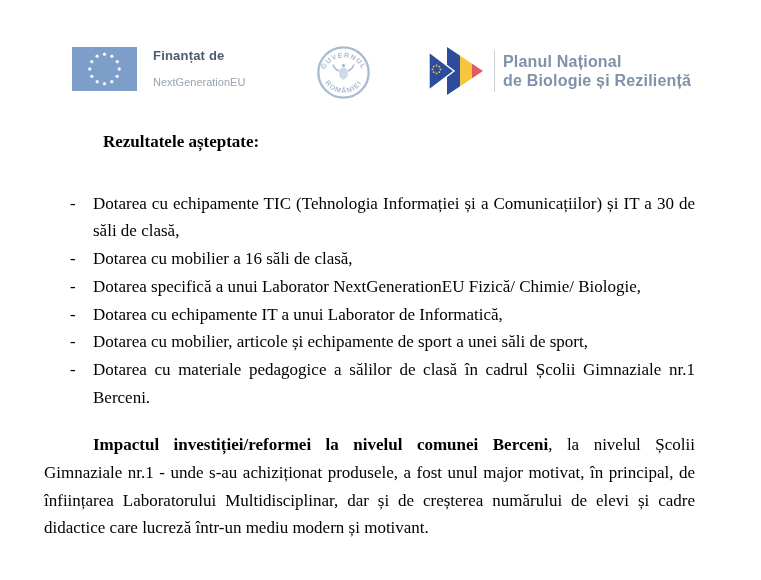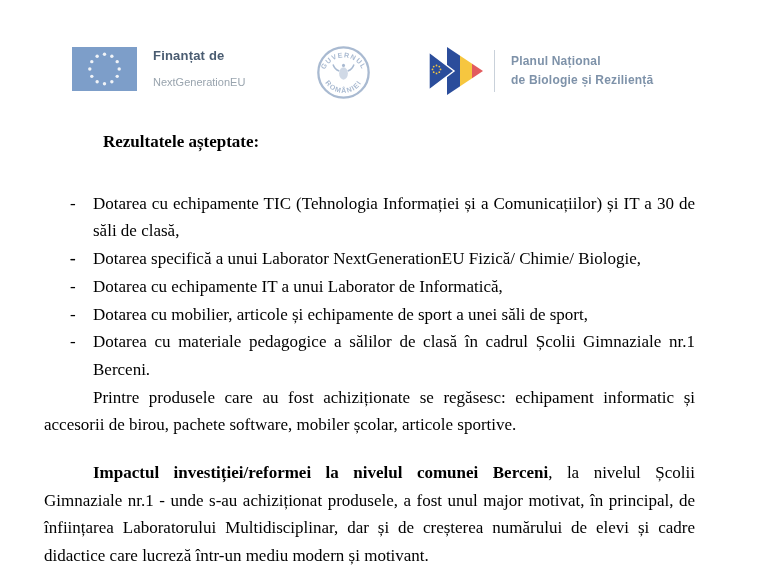--- a/index.html
+++ b/index.html
@@ -25,21 +25,21 @@
   .eu-text .l1,.eu-text .l2{font-weight:bold;font-size:13px;line-height:15.5px;color:var(--eu-text);letter-spacing:.2px;}
   .eu-text .l3{font-size:11px;line-height:15px;margin-top:11px;color:var(--eu-subtext);text-align:center;}
 
   .gov-seal{position:absolute;left:315px;top:44px;width:57px;height:57px;}
   .gov-seal svg{display:block;width:57px;height:57px;}
   .seal-arc-text{font-family:"Liberation Sans",sans-serif;font-weight:bold;font-size:7.4px;letter-spacing:1.1px;fill:var(--seal-blue);}
 
   .pnrr-logo{position:absolute;left:428px;top:46px;display:flex;align-items:center;}
   .pnrr-arrows{width:62px;height:50px;display:block;}
   .pnrr-divider{width:1px;height:42px;background:#c9d1da;margin-left:4px;}
-  .pnrr-text{margin-left:16px;font-family:"Liberation Sans",sans-serif;font-weight:600;font-size:12px;line-height:19.5px;color:var(--pnrr-text);letter-spacing:.2px;}
+  .pnrr-text{margin-left:8px;font-family:"Liberation Sans",sans-serif;font-weight:600;font-size:16px;line-height:19.5px;color:var(--pnrr-text);letter-spacing:.2px;}
 
   
   .doc-main{position:absolute;left:44px;top:118px;width:651px;font-size:17px;line-height:27.7px;}
   .doc-heading{margin:10px;padding-left:49px;font-weight:bold;}
   .bullet-list{margin-top:34px;}
   .bullet-item{position:relative;padding-left:49px;text-align:justify;}
   .bullet-item .dash{position:absolute;left:26px;top:0;}
   .para{margin:0;text-align:justify;text-indent:49px;}
   .para.gap-before{margin-top:20px;}
   .bold{font-weight:bold;margin-top:11px;}
@@ -136,20 +136,21 @@
 
     <div class="bullet-list">
 
         <div class="bullet-item">
           <span class="dash">-</span>
           <span>Dotarea cu echipamente TIC (Tehnologia Informației și a Comunicațiilor) și IT a 30 de săli de clasă,</span>
         </div>
 
         <div class="bullet-item">
           <span class="dash">-</span>
+          <span>Dotarea cu mobilier  a 16 săli de clasă,</span>
         </div>
 
         <div class="bullet-item">
           <span class="dash">-</span>
           <span>Dotarea specifică a unui Laborator NextGenerationEU Fizică/ Chimie/ Biologie,</span>
         </div>
 
         <div class="bullet-item">
           <span class="dash">-</span>
           <span>Dotarea cu echipamente IT a unui Laborator de Informatică,</span>
@@ -159,19 +160,18 @@
           <span class="dash">-</span>
           <span>Dotarea cu  mobilier, articole și echipamente de sport a unei săli de sport,</span>
         </div>
 
         <div class="bullet-item">
           <span class="dash">-</span>
           <span>Dotarea cu materiale pedagogice a sălilor de clasă în cadrul Școlii Gimnaziale nr.1 Berceni.</span>
         </div>
       </div>
 
-    <p class="para">Printre produsele care au fost achiziționate se regăsesc: echipament informatic și accesorii de birou, pachete software, mobiler școlar, articole sportive.</p>
 
     <p class="para gap-before"><span class="bold">Impactul investiției/reformei la nivelul comunei Berceni</span><span>, la nivelul Școlii Gimnaziale nr.1 - unde s-au achiziționat produsele, a fost unul major motivat, în principal, de înființarea Laboratorului Multidisciplinar, dar și de creșterea numărului de elevi și cadre didactice care lucreză într-un mediu modern și motivant.</span></p>
 
   </main>
 
 </div>
 
 </body></html>

